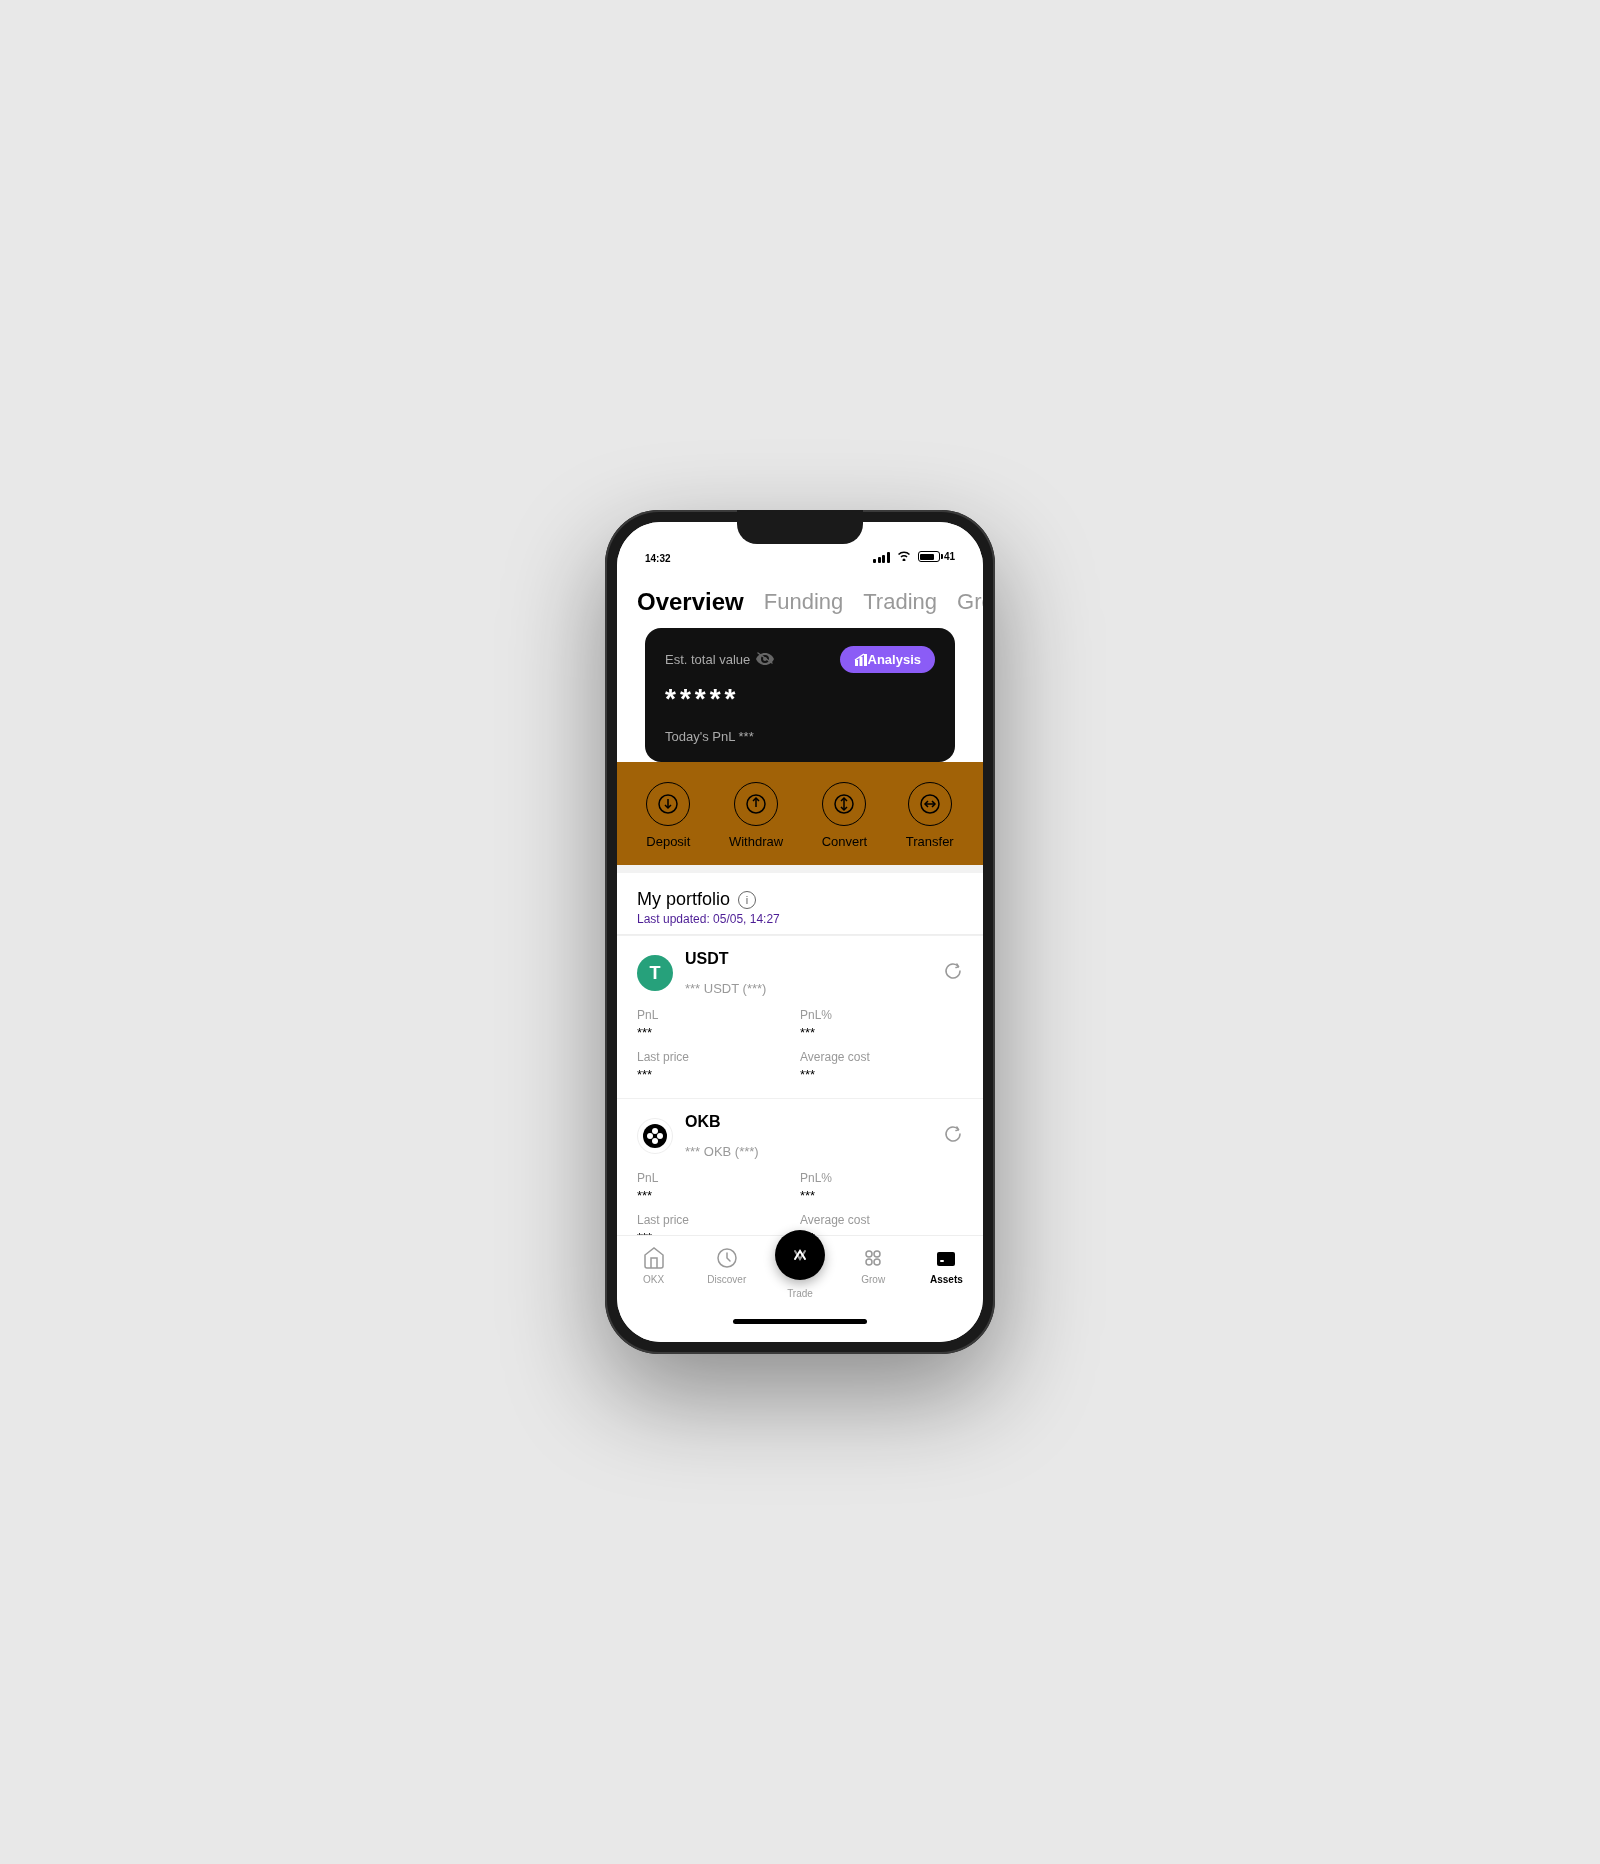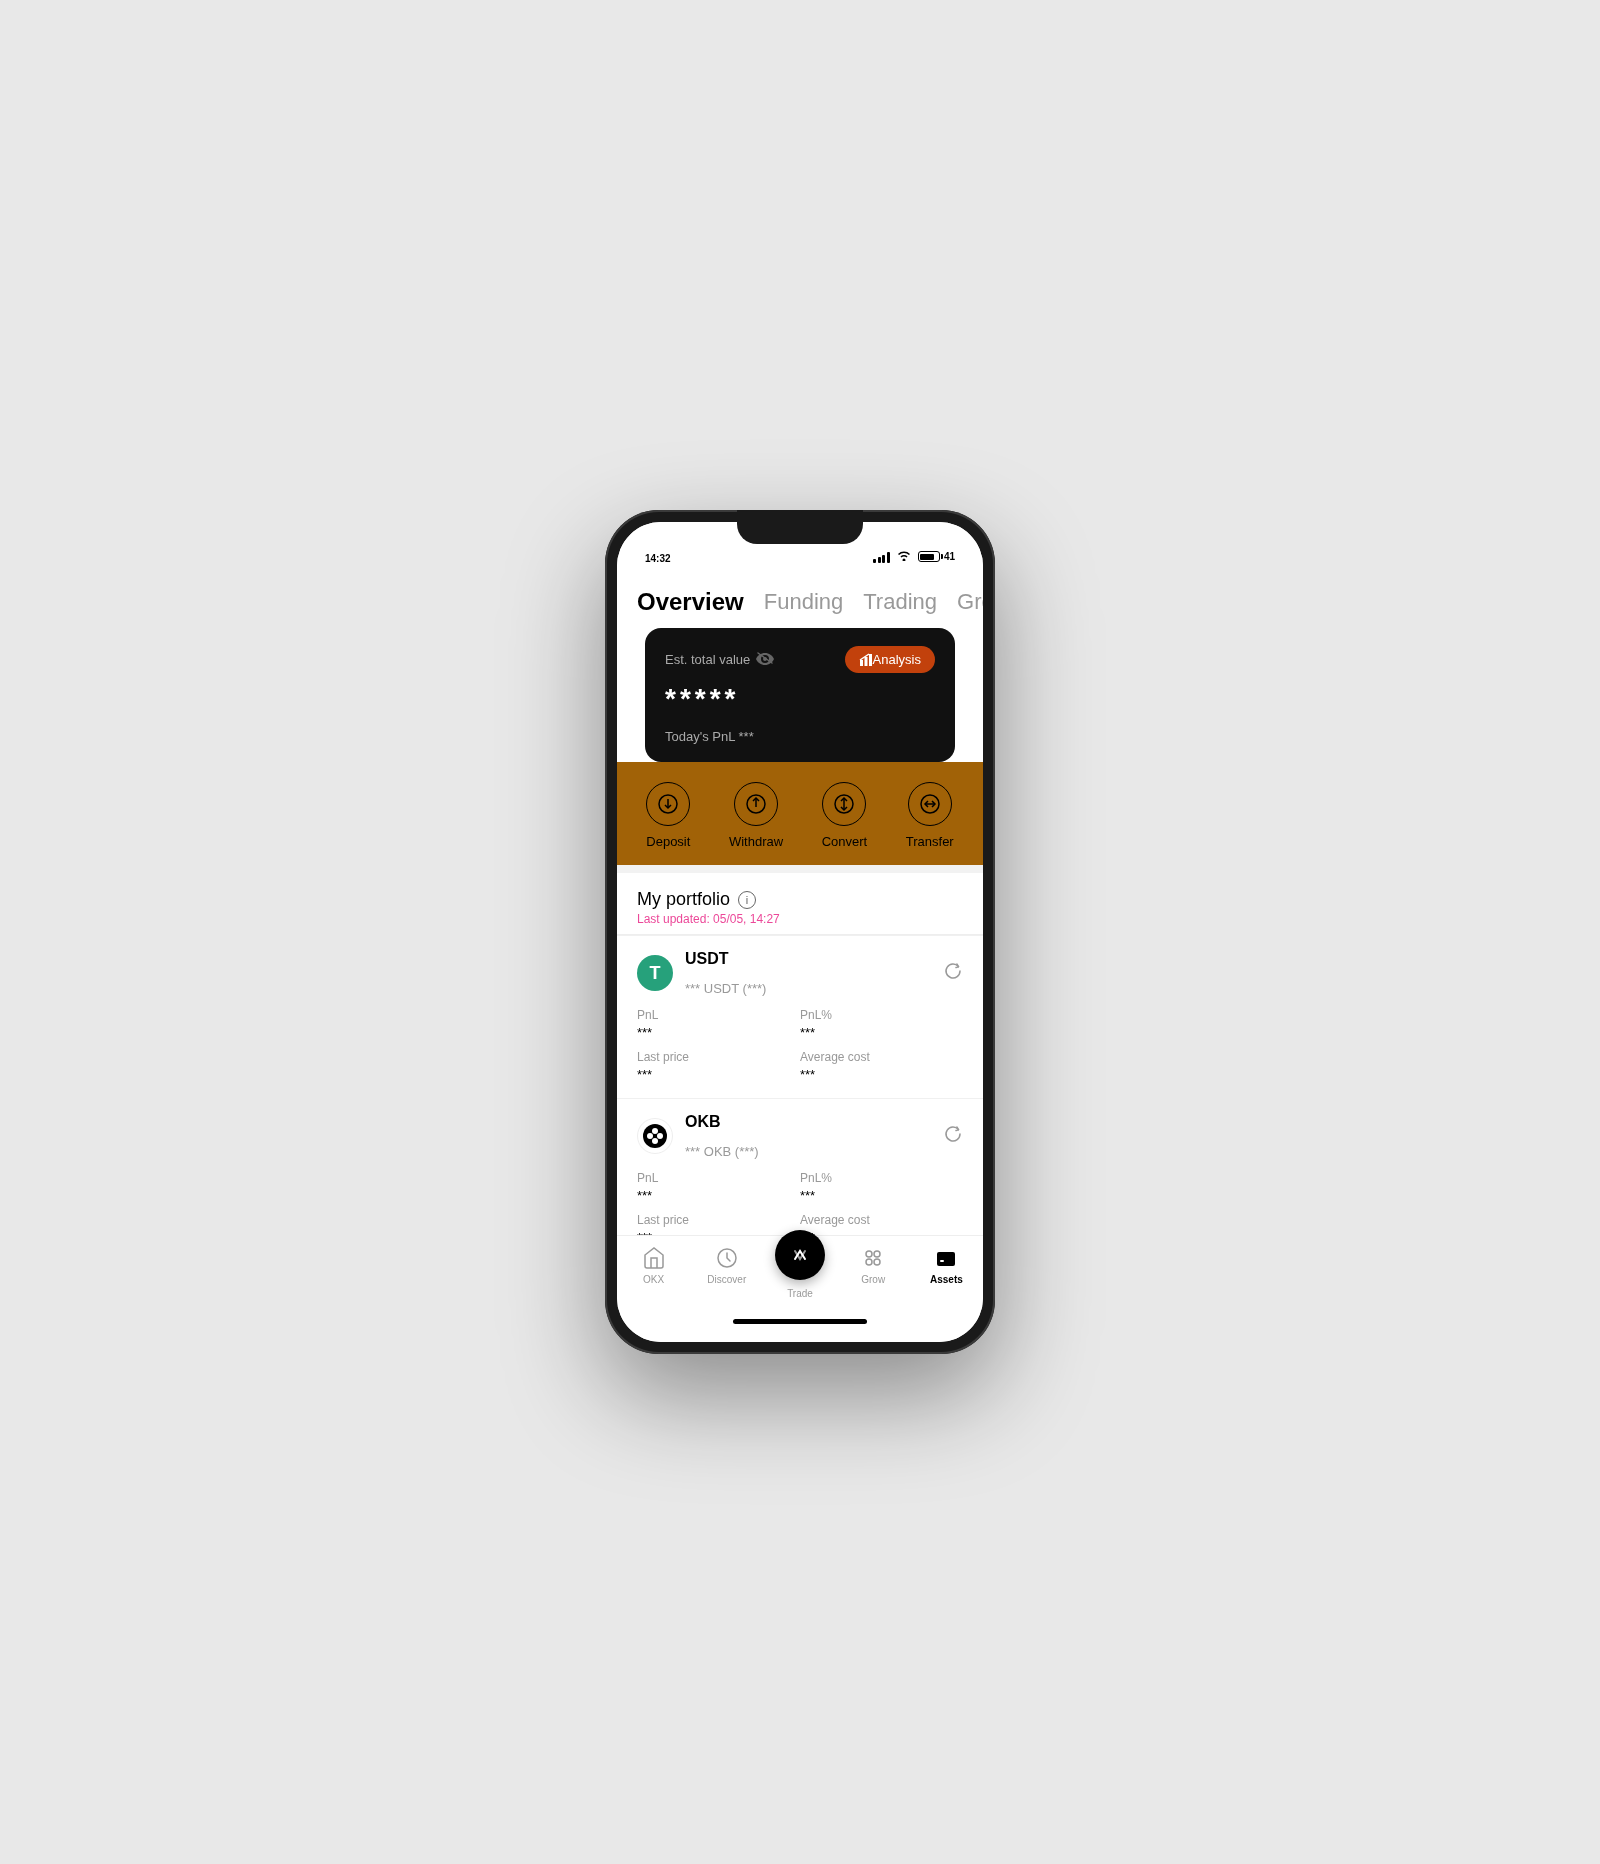--- a/index.html
+++ b/index.html
@@ -177,29 +177,30 @@
       align-items: center;
       gap: 6px;
     }
 
     .hide-icon {
       font-size: 14px;
       color: #666;
     }
 
     .analysis-btn {
-      background: #c2410c;
+      background: #8b5cf6;
       color: #fff;
       border: none;
       border-radius: 20px;
       padding: 6px 14px;
       font-size: 13px;
       display: flex;
       align-items: center;
       cursor: pointer;
+      font-weight: bold;
     }
 
     .balance-amount {
       font-size: 28px;
       font-weight: 700;
       letter-spacing: 4px;
       margin-bottom: 14px;
     }
 
     .pnl-row {
@@ -263,21 +264,21 @@
       border-radius: 50%;
       display: flex;
       align-items: center;
       justify-content: center;
       font-size: 11px;
       color: #666;
     }
 
     .portfolio-updated {
       font-size: 12px;
-      color: #ec4899;
+      color: #4c1d95;
       margin-top: 2px;
     }
 
     
     .asset-item {
       background: #fff;
       padding: 14px 20px 16px;
       border-top: 1px solid #f0f0f0;
     }
 

